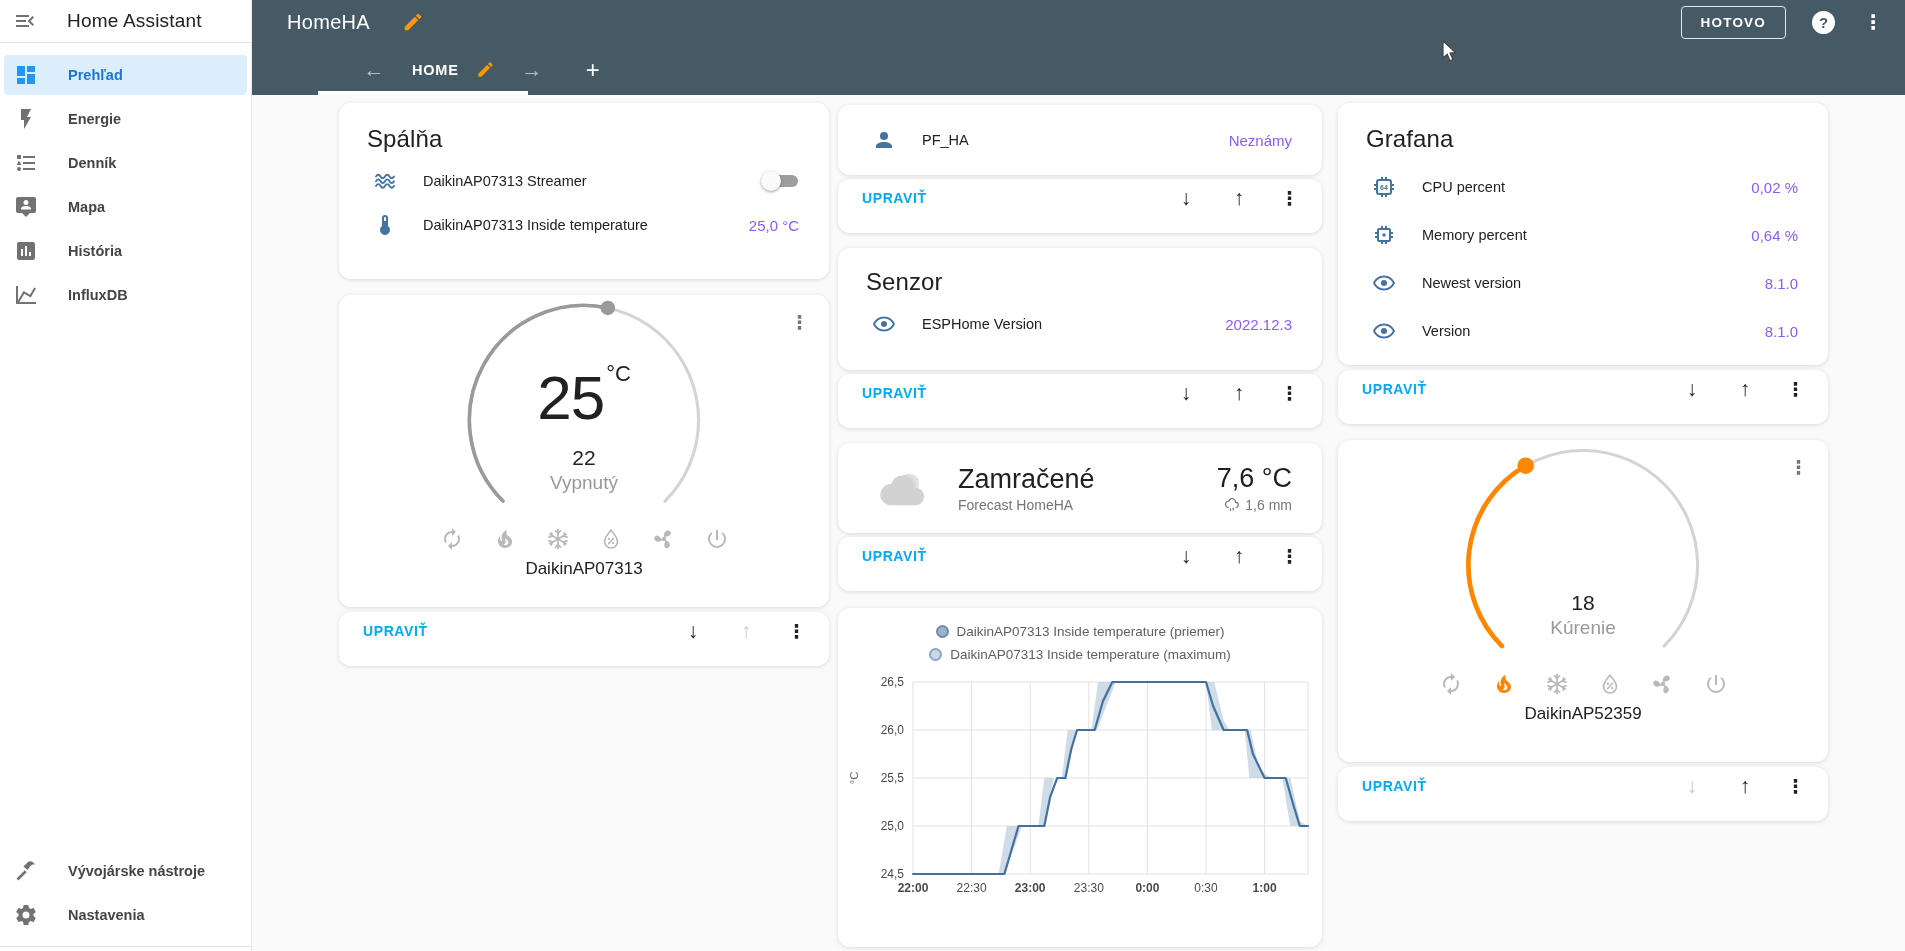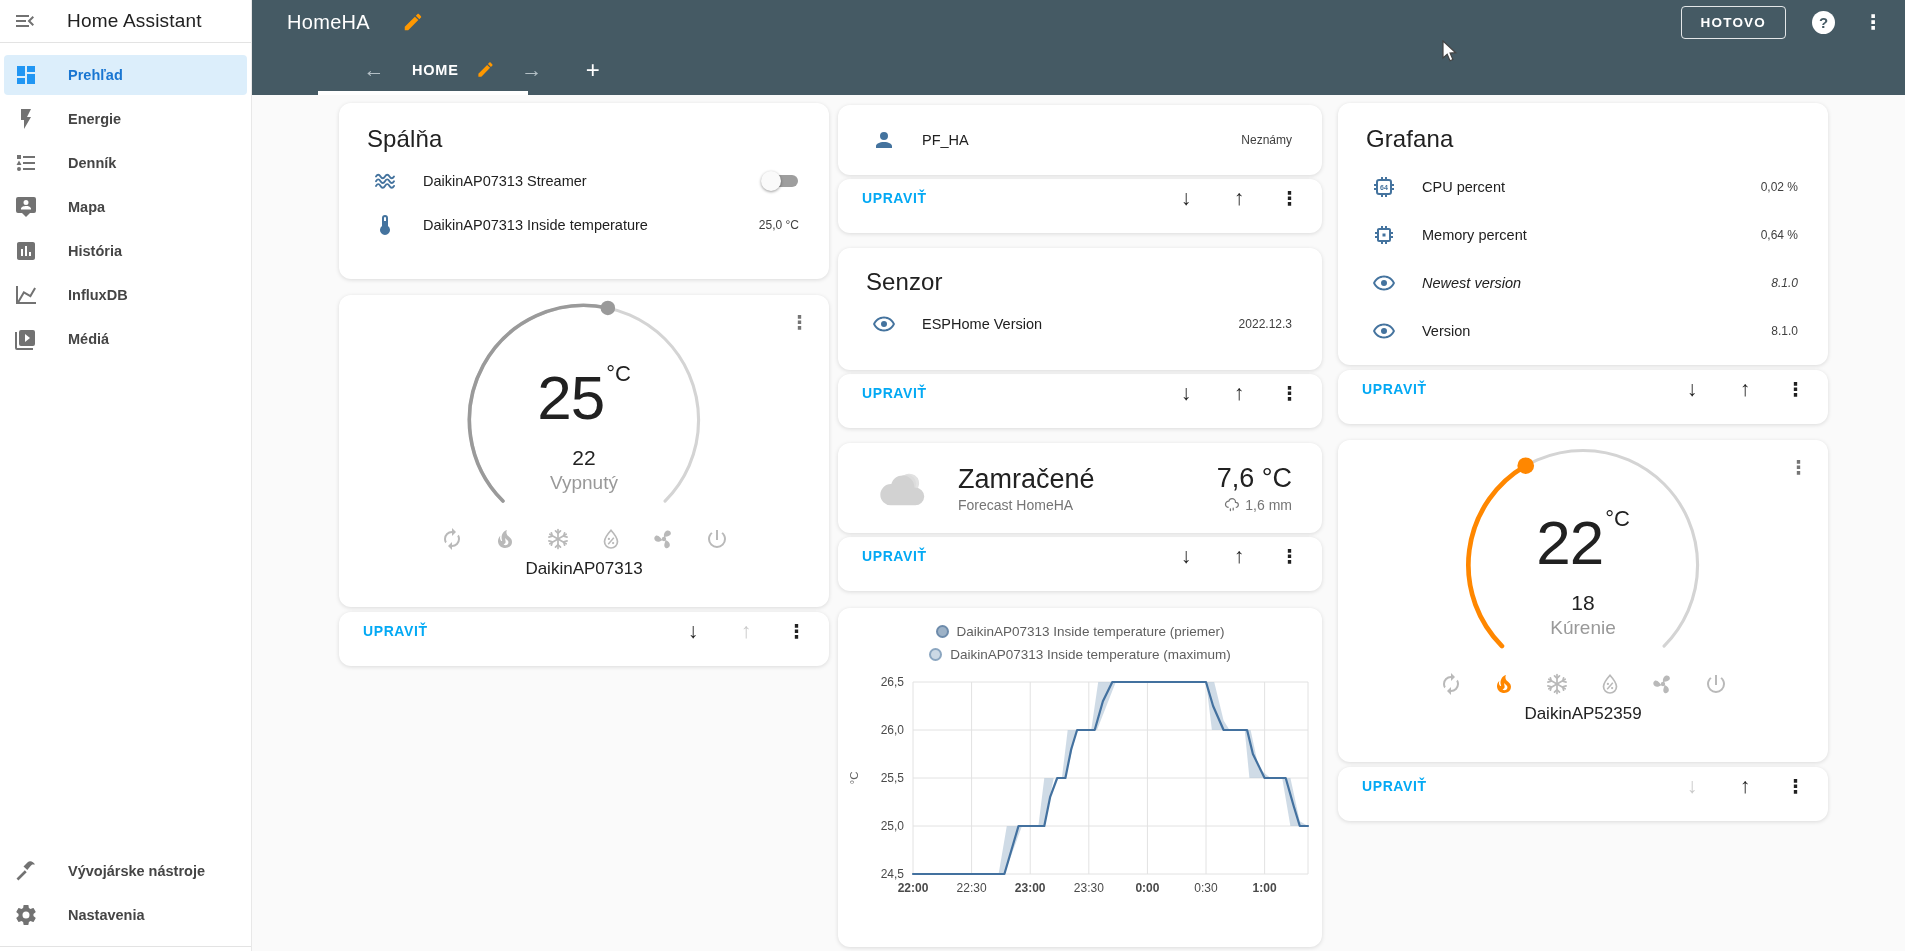--- a/index.html
+++ b/index.html
@@ -65,21 +65,21 @@
 
   .card {
     background:#fff; border-radius:12px; box-shadow:0 1px 4px rgba(0,0,0,.13);
     position:relative;
   }
   .card-title { font-size:24px; color:#212121; padding:22px 28px 6px 28px; letter-spacing:.1px; }
 
   .entity-row { display:flex; align-items:center; height:44px; padding:0 30px 0 34px; cursor:pointer; }
   .entity-row .ent-icon { width:24px; height:24px; color:#44739e; flex:none; }
   .entity-row .ent-name { margin-left:26px; font-size:14.5px; color:#212121; flex:1; }
-  .entity-row .ent-value { font-size:12px; color:#404040; text-align:right; }
+  .entity-row .ent-value { font-size:15px; color:#8b5cf6; text-align:right; }
 
   
   .toggle { position:relative; width:38px; height:20px; cursor:pointer; }
   .toggle .track { position:absolute; left:3px; right:1px; top:4px; bottom:4px; border-radius:7px; background:#9e9e9e; }
   .toggle .thumb { position:absolute; left:0; top:0; width:20px; height:20px; border-radius:50%; background:#fafafa; box-shadow:0 1px 3px rgba(0,0,0,.4); }
 
   
   .edit-footer {
     background:#fff; border-radius:12px; box-shadow:0 1px 4px rgba(0,0,0,.13);
     height:54px; display:flex; align-items:center; padding:0 26px 16px 24px;
@@ -173,26 +173,20 @@
         <span class="sb-icon"><svg viewBox="0 0 24 24" width="24" height="24" fill="currentColor">
               <path d="M19,3H5C3.9,3 3,3.9 3,5V19C3,20.1 3.9,21 5,21H19C20.1,21 21,20.1 21,19V5C21,3.9 20.1,3 19,3M9,17H7V10H9V17M13,17H11V7H13V17M17,17H15V13H17V17Z"></path>
             </svg></span>
         <span class="sb-label">História</span>
       </div>
       <div class="sb-item">
         <span class="sb-icon"><svg viewBox="0 0 24 24" width="24" height="24" fill="currentColor">
               <path d="M16,11.78L20.24,4.45L21.97,5.45L16.74,14.5L10.23,10.75L5.46,19H22V21H2V3H4V17.54L9.5,8L16,11.78Z"></path>
             </svg></span>
         <span class="sb-label">InfluxDB</span>
-      </div>
-      <div class="sb-item">
-        <span class="sb-icon"><svg viewBox="0 0 24 24" width="24" height="24" fill="currentColor">
-              <path d="M19,3H7A2,2 0 0,0 5,5V17A2,2 0 0,0 7,19H19A2,2 0 0,0 21,17V5A2,2 0 0,0 19,3M11,15V7L16,11L11,15M3,5H1V21A2,2 0 0,0 3,23H19V21H3V5Z"></path>
-            </svg></span>
-        <span class="sb-label">Médiá</span>
       </div>
     </nav>
     <div class="sb-bottom">
       <div class="sb-item">
         <span class="sb-icon"><svg viewBox="0 0 24 24" width="24" height="24" fill="currentColor">
               <path d="M2.5,19.6L10.8,11.3L12.7,13.2L4.4,21.5L2.5,19.6M9.5,7.4L13.7,3.2C15.9,1 19.6,2.6 21,5.4L18.2,5.4L16.8,6.8L13.3,10.9L9.5,7.4Z"></path>
             </svg></span>
         <span class="sb-label">Vývojárske nástroje</span>
       </div>
       <div class="sb-item">
@@ -456,21 +450,21 @@
           </div>
           <div class="entity-row" style="height:48px;">
             <span class="ent-icon">
               <svg viewBox="0 0 24 24" width="24" height="24" fill="currentColor">
                   <path fill-rule="evenodd" d="M21,11V9H19V7C19,5.89 18.1,5 17,5H15V3H13V5H11V3H9V5H7C5.89,5 5,5.89 5,7V9H3V11H5V13H3V15H5V17C5,18.11 5.89,19 7,19H9V21H11V19H13V21H15V19H17A2,2 0 0,0 19,17V15H21V13H19V11H21M17,17H7V7H17V17M13.5,13.5H10.5V10.5H13.5V13.5Z"></path>
                 </svg>
             </span>
             <span class="ent-name">Memory percent</span>
             <span class="ent-value">0,64 %</span>
           </div>
-          <div class="entity-row" style="height:48px;font-style:italic;">
+          <div class="entity-row" style="height:48px;">
             <span class="ent-icon">
               <svg viewBox="0 0 24 24" width="24" height="24" fill="currentColor">
                   <path d="M12,9A3,3 0 0,1 15,12A3,3 0 0,1 12,15A3,3 0 0,1 9,12A3,3 0 0,1 12,9M12,4.5C17,4.5 21.27,7.61 23,12C21.27,16.39 17,19.5 12,19.5C7,19.5 2.73,16.39 1,12C2.73,7.61 7,4.5 12,4.5M3.18,12C4.83,15.36 8.24,17.5 12,17.5C15.76,17.5 19.17,15.36 20.82,12C19.17,8.64 15.76,6.5 12,6.5C8.24,6.5 4.83,8.64 3.18,12Z"></path>
                 </svg>
             </span>
             <span class="ent-name">Newest version</span>
             <span class="ent-value">8.1.0</span>
           </div>
           <div class="entity-row" style="height:48px;">
             <span class="ent-icon">
@@ -492,21 +486,20 @@
         </div>
 
         <div class="card" style="height:322px; margin-top:16px;">
           <span class="card-dots">⋮</span>
           <div class="dial-wrap">
             <svg width="250" height="250" viewBox="0 0 240 240">
               <path d="M 42.2 197.8 A 110 110 0 1 1 197.8 197.8" fill="none" stroke="#d4d4d4" stroke-width="3" stroke-linecap="round"></path>
               <path d="M 42.2 197.8 A 110 110 0 0 1 65 24.7" fill="none" stroke="#ff8700" stroke-width="4.5" stroke-linecap="round"></path>
               <circle cx="65" cy="24.7" r="8" fill="#ff8700"></circle>
             </svg>
-            <div class="dial-temp"><span>22</span><span class="deg">°C</span></div>
             <div class="dial-target">18</div>
             <div class="dial-mode">Kúrenie</div>
           </div>
           <div class="mode-row">
             <span class="mode-icon"><svg viewBox="0 0 24 24" width="24" height="24" fill="currentColor">
                   <path d="M12,6V9L16,5L12,1V4A8,8 0 0,0 4,12C4,13.57 4.46,15.03 5.24,16.26L6.7,14.8C6.25,13.97 6,13 6,12A6,6 0 0,1 12,6M18.76,7.74L17.3,9.2C17.74,10.04 18,11 18,12A6,6 0 0,1 12,18V15L8,19L12,23V20A8,8 0 0,0 20,12C20,10.43 19.54,8.97 18.76,7.74Z"></path>
                 </svg></span>
             <span class="mode-icon active"><svg viewBox="0 0 24 24" width="24" height="24" fill="currentColor">
                   <path d="M17.66 11.2c-.23-.3-.51-.56-.77-.82-.67-.6-1.43-1.03-2.07-1.66C13.33 7.26 13 4.85 13.95 3c-.95.23-1.78.75-2.49 1.32-2.59 2.08-3.61 5.75-2.39 8.9.04.1.08.2.08.33 0 .22-.15.42-.35.5-.23.1-.47.04-.66-.12a.58.58 0 0 1-.14-.17c-1.13-1.43-1.31-3.48-.55-5.12C5.78 10 4.87 12.3 5 14.47c.06.5.12 1 .29 1.5.14.6.41 1.2.71 1.73 1.08 1.73 2.95 2.97 4.96 3.22 2.14.27 4.43-.12 6.07-1.6 1.83-1.66 2.47-4.32 1.53-6.6l-.13-.26c-.21-.46-.77-1.26-.77-1.26m-3.16 6.3c-.28.24-.74.5-1.1.6-1.12.4-2.24-.16-2.9-.82 1.19-.28 1.9-1.16 2.11-2.05.17-.8-.15-1.46-.28-2.23-.12-.74-.1-1.37.17-2.06.19.38.39.76.63 1.06.77 1 1.98 1.44 2.24 2.8.04.14.06.28.06.43.03.82-.33 1.72-.93 2.27Z"></path>
                 </svg></span>

